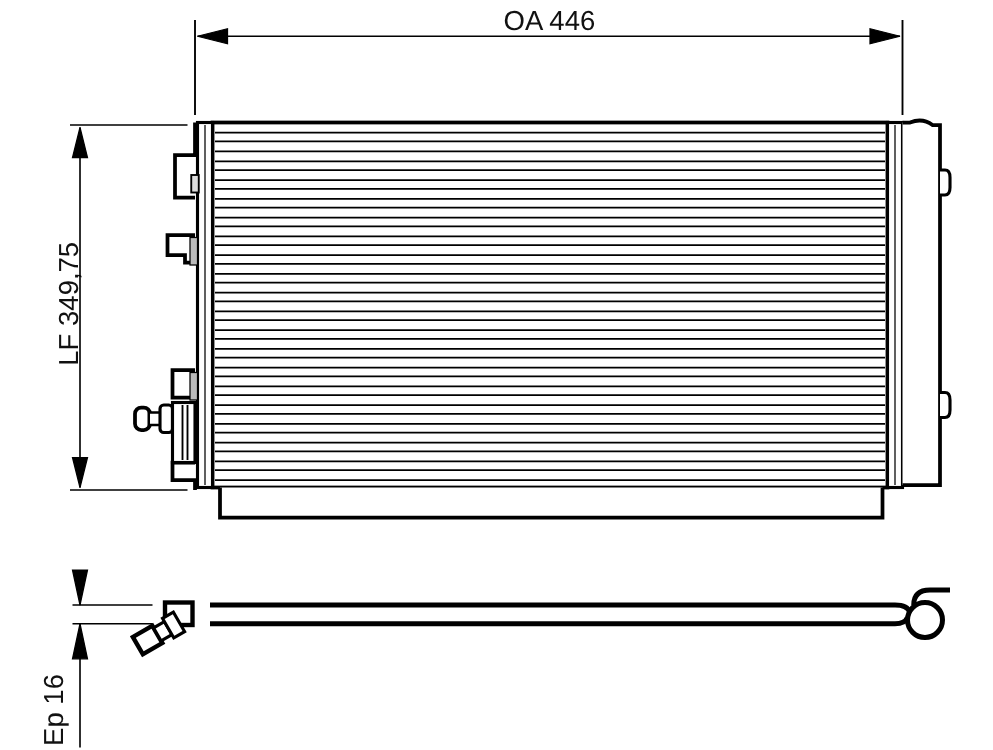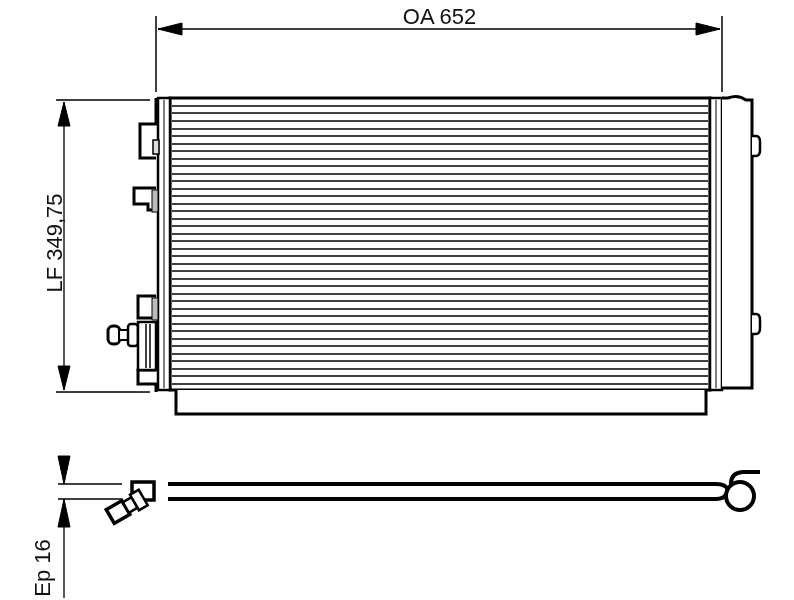--- a/index.html
+++ b/index.html
@@ -6,21 +6,21 @@
   body{width:794px;height:600px;position:relative;overflow:hidden;font-family:"Liberation Sans",sans-serif;}
   svg{position:absolute;left:0;top:0;}
   .lbl{position:absolute;font-family:"Liberation Sans",sans-serif;color:#111;font-size:22px;white-space:nowrap;}
   .lbl-oa{left:0;top:4px;width:794px;text-align:center;padding-left:85px;box-sizing:border-box;}
   .lbl-lf{left:-15px;top:230px;transform:rotate(-90deg);transform-origin:center;width:140px;text-align:center;}
   .lbl-ep{left:-7px;top:555px;transform:rotate(-90deg);width:100px;text-align:center;}
 </style>
 </head>
 <body>
 
-<div class="lbl lbl-oa">OA 652</div>
+<div class="lbl lbl-oa">OA 446</div>
 <div class="lbl lbl-lf">LF 349,75</div>
 <div class="lbl lbl-ep">Ep 16</div>
 
 <svg width="794" height="600" viewBox="0 0 794 600">
 
   <g stroke="#000" fill="#000">
     <line x1="156" y1="16" x2="156" y2="92" stroke-width="1.5"></line>
     <line x1="722" y1="16" x2="722" y2="92" stroke-width="1.5"></line>
     <line x1="158" y1="29" x2="720" y2="29" stroke-width="1.3"></line>
     <polygon points="158,29 182,23 182,35"></polygon>

